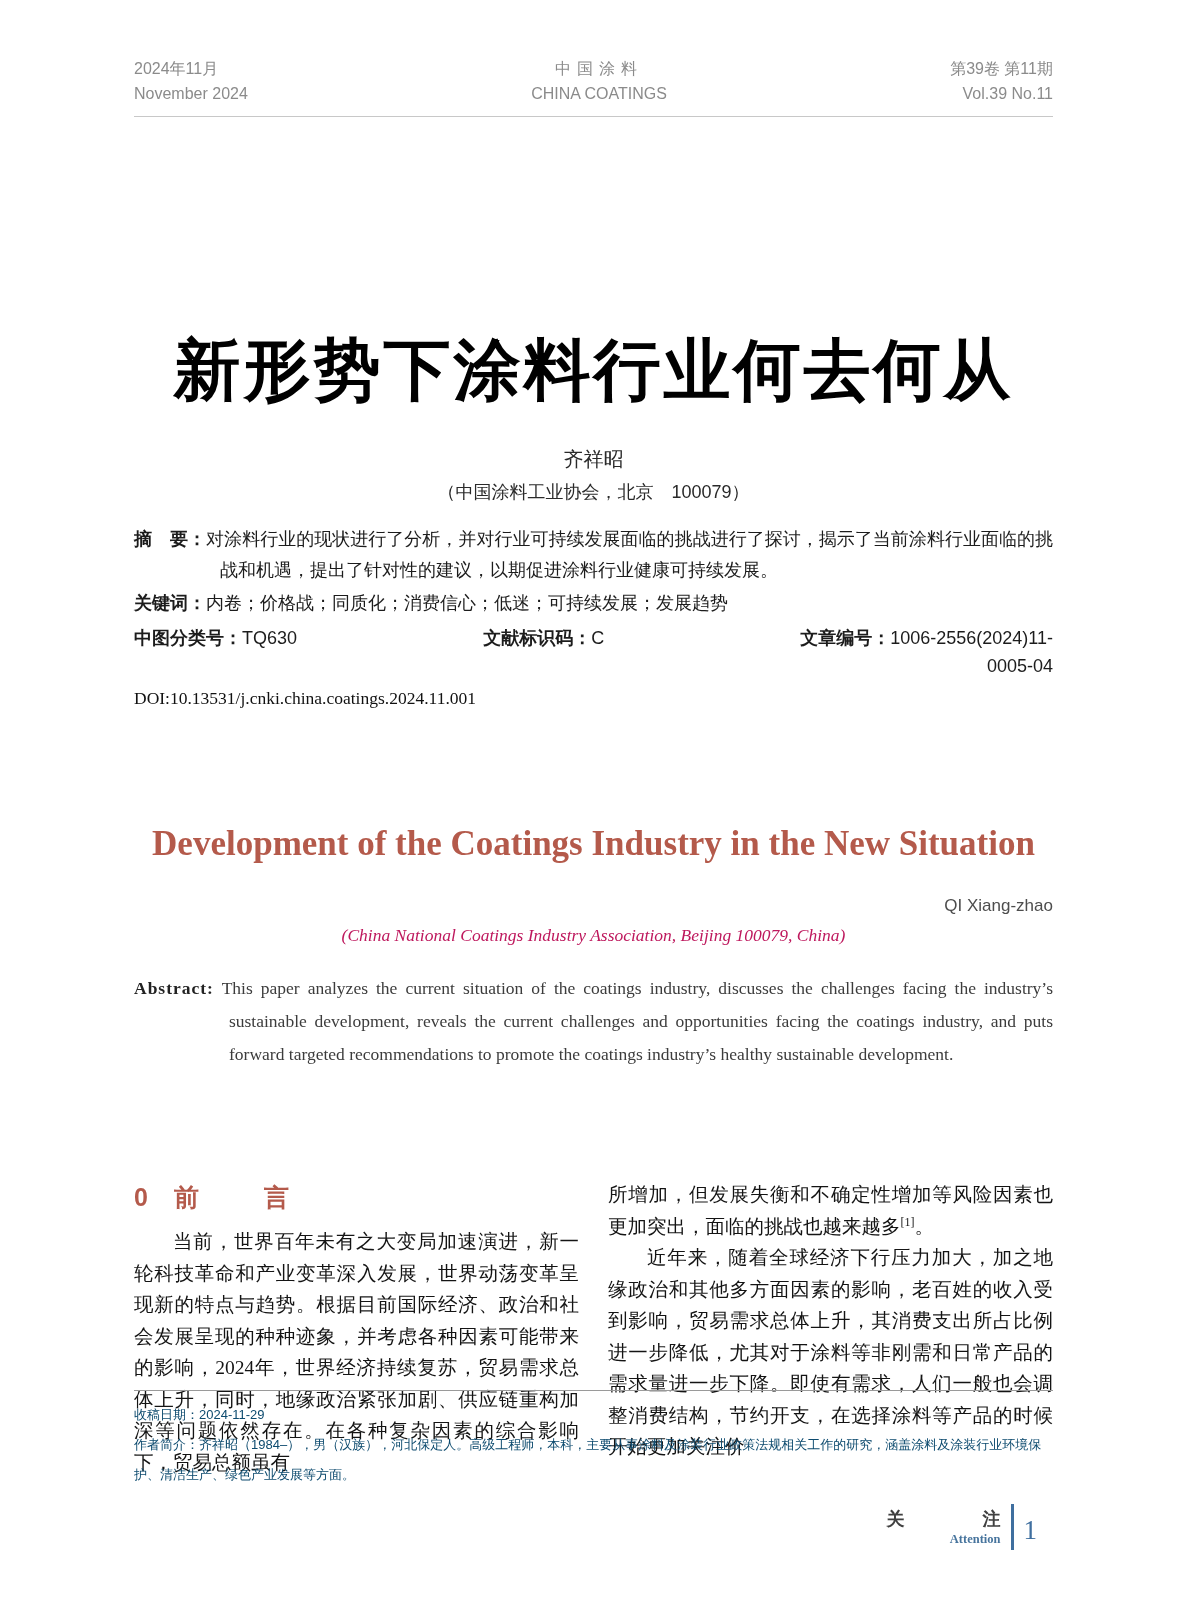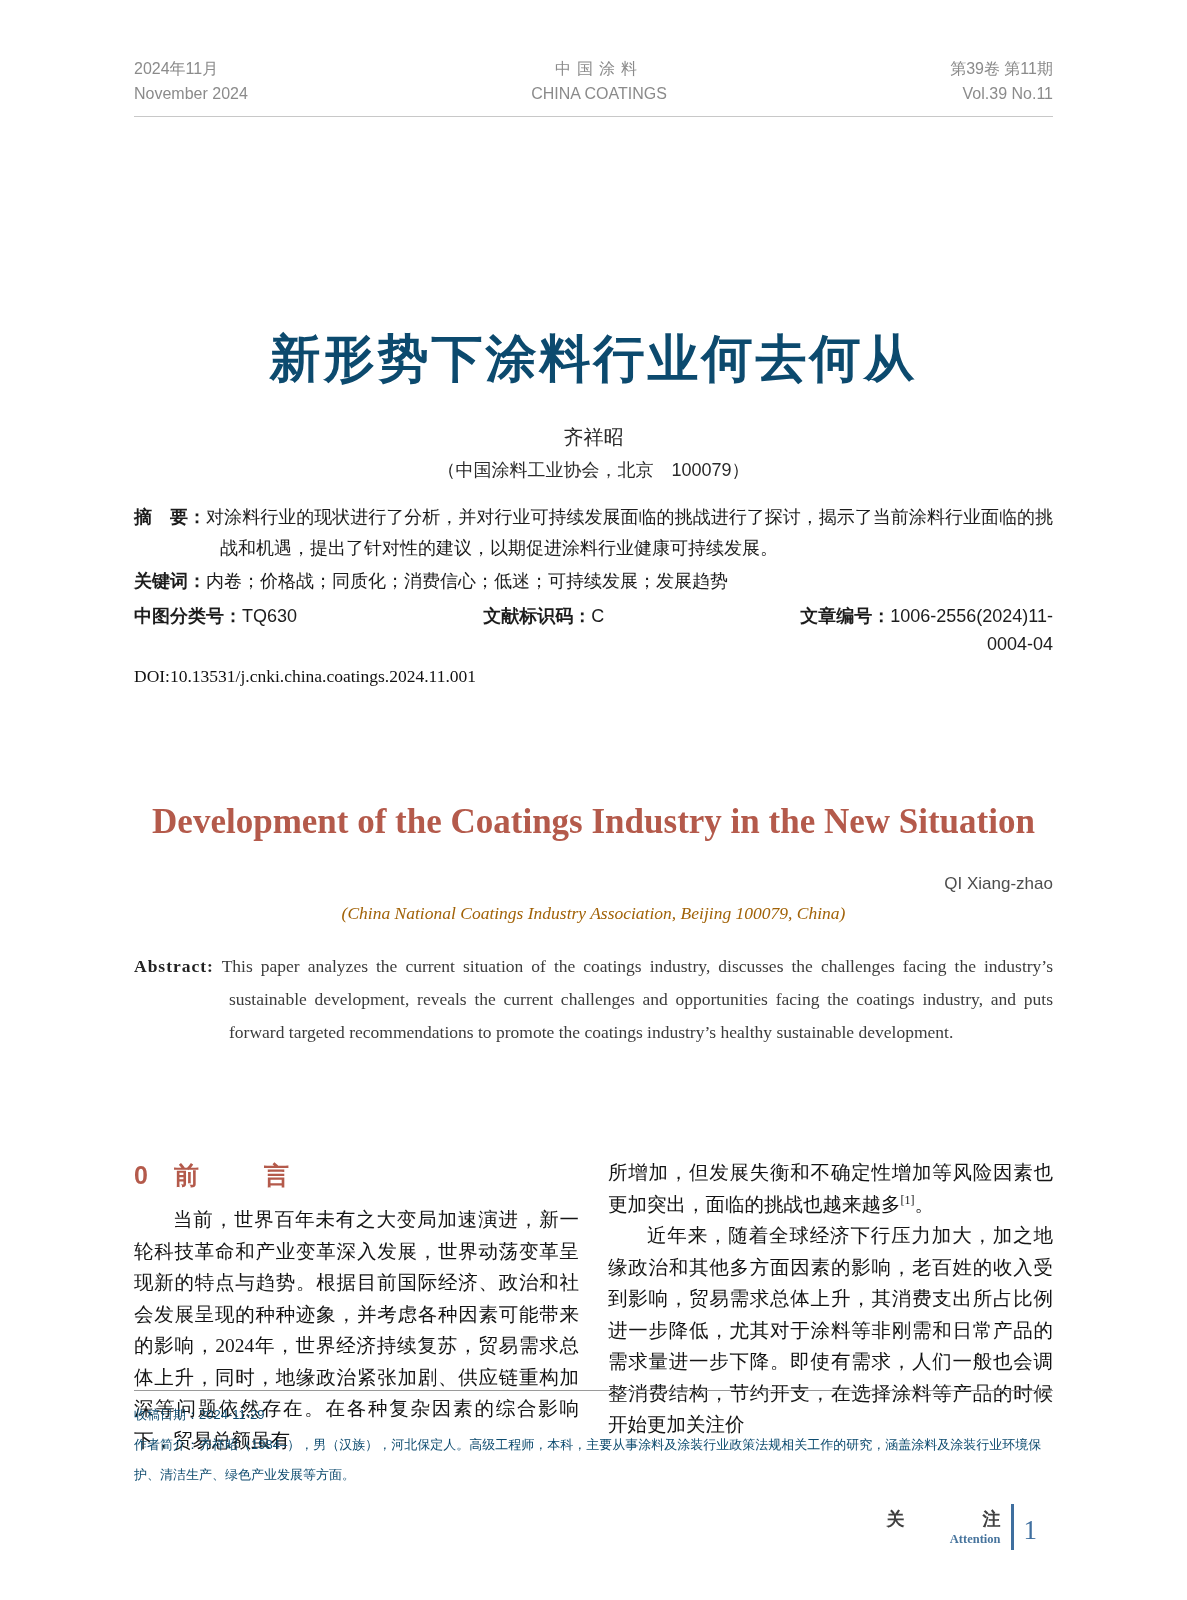--- a/index.html
+++ b/index.html
@@ -17,22 +17,22 @@
     border-bottom:1.5px solid #c8c8c8;
     color:#8b8b8b; font-size:16px; line-height:25px;
   }
   .jheader .col-c { text-align:center; }
   .jheader .col-r { text-align:right; }
   .jheader .cn { letter-spacing:6px; }
 
   
   .title-cn {
     margin-top:208px; text-align:center;
-    font-size:51px; font-weight:bold; letter-spacing:3px;
-    color:#0c4a6e;
+    font-size:67px; font-weight:bold; letter-spacing:3px;
+    color:#000000;
   }
   .author-cn { margin-top:30px; text-align:center; font-size:20px; color:#2a2a2a; }
   .affil-cn  { margin-top:7px;  text-align:center; font-size:18px; color:#2a2a2a; }
 
   
   .abs-cn {
     margin-top:20px; font-size:18px; line-height:31px; text-align:justify;
     padding-left:86px; text-indent:-86px; color:#1c1c1c;
   }
   .abs-cn .lbl { font-weight:bold; }
@@ -54,21 +54,21 @@
   
   .title-en {
     margin-top:115px; text-align:center;
     font-family:"Liberation Serif", serif; font-weight:bold;
     font-size:35px; color:#b45a4b;
   }
   .author-en { margin-top:32px; text-align:right; font-size:17px; color:#4d4d4d; }
   .affil-en  {
     margin-top:9px; text-align:center;
     font-family:"Liberation Serif", serif; font-style:italic;
-    font-size:17.5px; color:#a16207;
+    font-size:17.5px; color:#be185d;
   }
   .abs-en {
     margin-top:26px; font-family:"Liberation Serif", serif;
     font-size:17.5px; line-height:33px; text-align:justify;
     padding-left:95px; text-indent:-95px; color:#3c3c3c;
   }
   .abs-en .lbl { font-weight:bold; letter-spacing:1px; color:#222; }
   .kw-en {
     margin-top:3px; font-family:"Liberation Serif", serif;
     font-size:17.5px; line-height:33px; color:#3c3c3c;
@@ -141,21 +141,21 @@
   <h1 class="title-cn">新形势下涂料行业何去何从</h1>
   <div class="author-cn">齐祥昭</div>
   <div class="affil-cn">（中国涂料工业协会，北京　100079）</div>
 
   <p class="abs-cn"><span class="lbl">摘　要：</span><span>对涂料行业的现状进行了分析，并对行业可持续发展面临的挑战进行了探讨，揭示了当前涂料行业面临的挑战和机遇，提出了针对性的建议，以期促进涂料行业健康可持续发展。</span></p>
   <p class="kw-cn"><span class="lbl">关键词：</span><span>内卷；价格战；同质化；消费信心；低迷；可持续发展；发展趋势</span></p>
 
   <div class="class-row">
     <div class="item-a"><span class="lbl">中图分类号：</span><span>TQ630</span></div>
     <div class="item-b"><span class="lbl">文献标识码：</span><span>C</span></div>
-    <div class="item-c"><span class="lbl">文章编号：</span><span>1006-2556(2024)11-0004-04</span></div>
+    <div class="item-c"><span class="lbl">文章编号：</span><span>1006-2556(2024)11-0005-04</span></div>
   </div>
   <div class="doi-line">DOI:10.13531/j.cnki.china.coatings.2024.11.001</div>
 
   <h2 class="title-en">Development of the Coatings Industry in the New Situation</h2>
   <div class="author-en">QI Xiang-zhao</div>
   <div class="affil-en">(China National Coatings Industry Association, Beijing 100079, China)</div>
 
   <p class="abs-en"><span class="lbl">Abstract:</span><span> This paper analyzes the current situation of the coatings industry, discusses the challenges facing the industry’s sustainable development, reveals the current challenges and opportunities facing the coatings industry, and puts forward targeted recommendations to promote the coatings industry’s healthy sustainable development.</span></p>
 
   <div class="columns">

